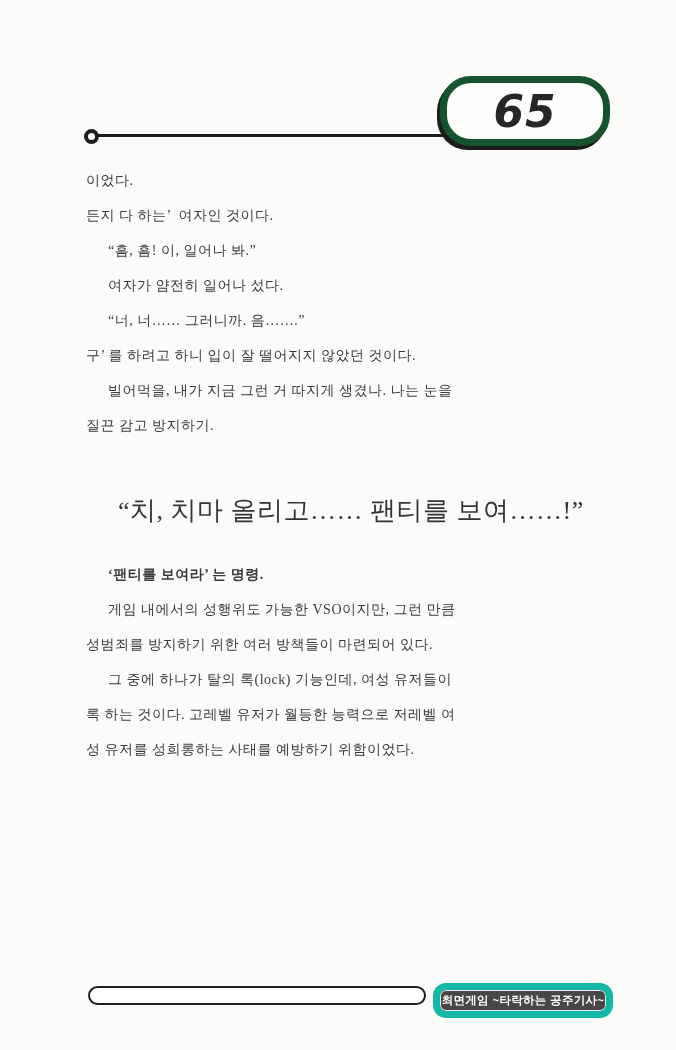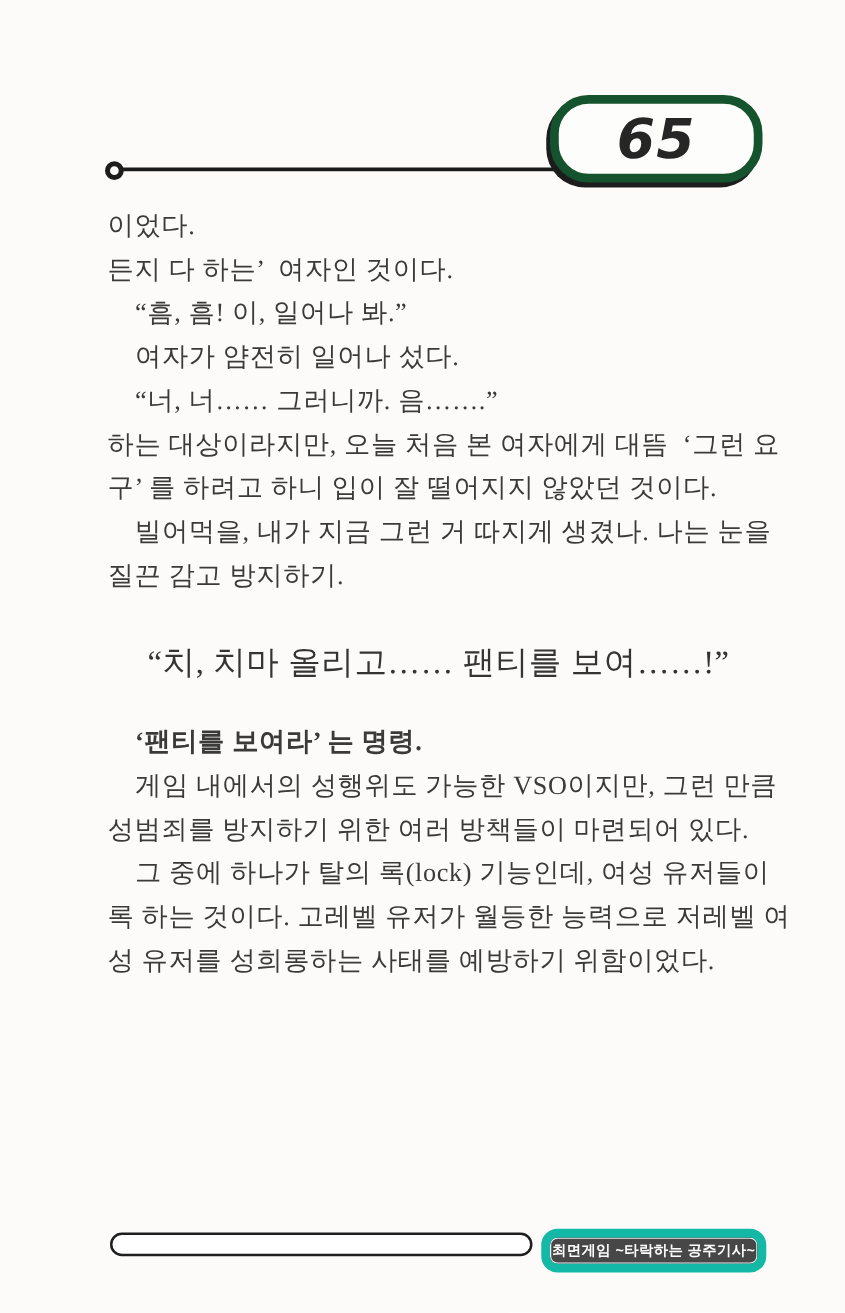--- a/index.html
+++ b/index.html
@@ -62,32 +62,32 @@
   
   .body-text {
     position: absolute;
     left: 86px;
     top: 163px;
     width: 506px;
   }
   .line {
     height: 35px;
     line-height: 35px;
-    font-size: 21px;
+    font-size: 14px;
     white-space: pre;
     letter-spacing: 0.5px;
   }
   .line.indent {
     padding-left: 22px;
   }
   .line.bold {
     font-weight: bold;
   }
   .shout-quote {
-    margin-top: 32px;
+    margin-top: 48px;
     height: 40px;
     line-height: 40px;
     font-size: 26px;
     padding-left: 32px;
     white-space: pre;
     letter-spacing: 0.5px;
     color: #343434;
   }
   .block2 {
     margin-top: 26px;
@@ -139,21 +139,20 @@
   </div>
 
   <div class="body-text">
 
     <div class="block1">
       <div class="line">이었다.</div>
       <div class="line">든지 다 하는’  여자인 것이다.</div>
       <div class="line indent">“흠, 흠! 이, 일어나 봐.”</div>
       <div class="line indent">여자가 얌전히 일어나 섰다.</div>
       <div class="line indent">“너, 너…… 그러니까. 음…….”</div>
-      <div class="line">하는 대상이라지만, 오늘 처음 본 여자에게 대뜸  ‘그런 요</div>
       <div class="line">구’ 를 하려고 하니 입이 잘 떨어지지 않았던 것이다.</div>
       <div class="line indent">빌어먹을, 내가 지금 그런 거 따지게 생겼나. 나는 눈을</div>
       <div class="line">질끈 감고 방지하기.</div>
     </div>
 
     <div class="shout-quote">“치, 치마 올리고…… 팬티를 보여……!”</div>
 
     <div class="block2">
       <div class="line indent bold">‘팬티를 보여라’ 는 명령.</div>
       <div class="line indent">게임 내에서의 성행위도 가능한 VSO이지만, 그런 만큼</div>

